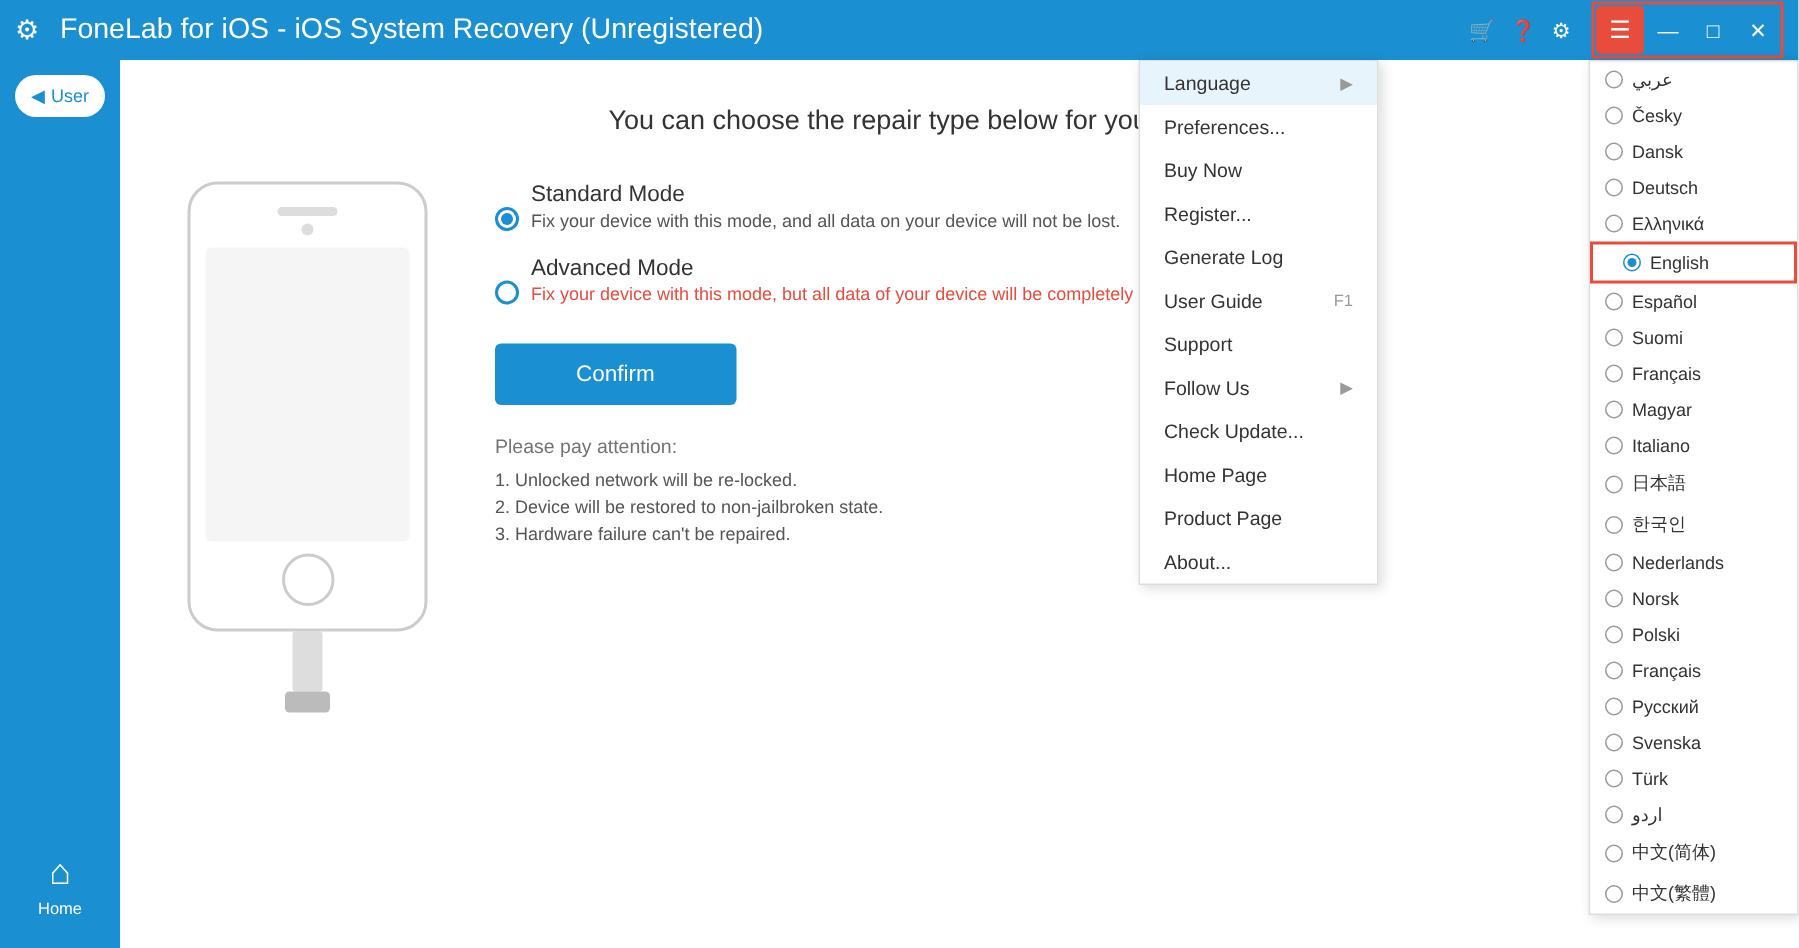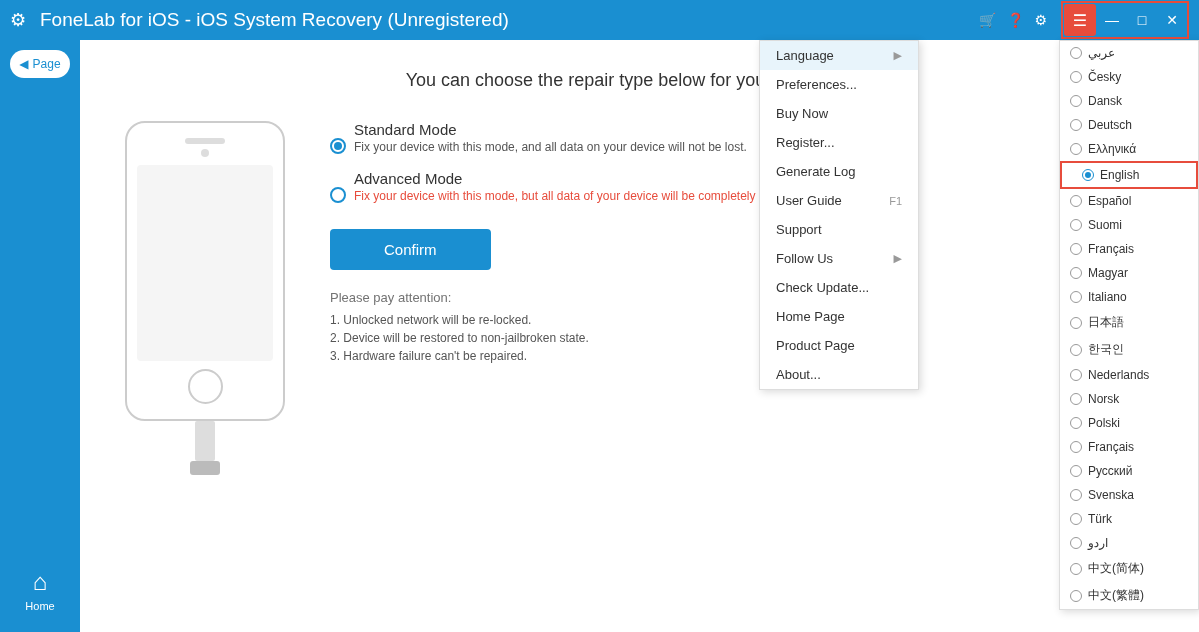--- a/index.html
+++ b/index.html
@@ -159,21 +159,21 @@
       <button class="title-btn">—</button>
       <button class="title-btn">□</button>
       <button class="title-btn">✕</button>
     </div>
   </div>
 </div>
 
 <div class="sidebar">
   <div class="back-btn">
     <span>◀</span>
-    <span>Page</span>
+    <span>User</span>
   </div>
   <div class="home-btn">
     <span class="home-icon">⌂</span>
     <span class="home-label">Home</span>
   </div>
 </div>
 
 <div class="main-content">
   <div class="page-title">You can choose the repair type below for your device data.</div>
   <div class="content-area">

